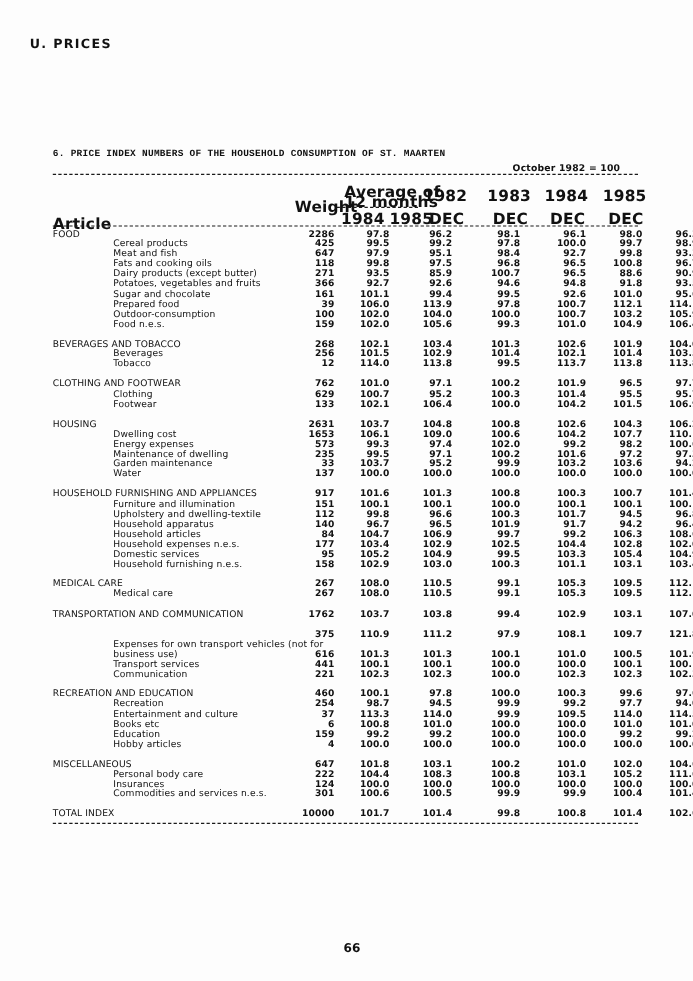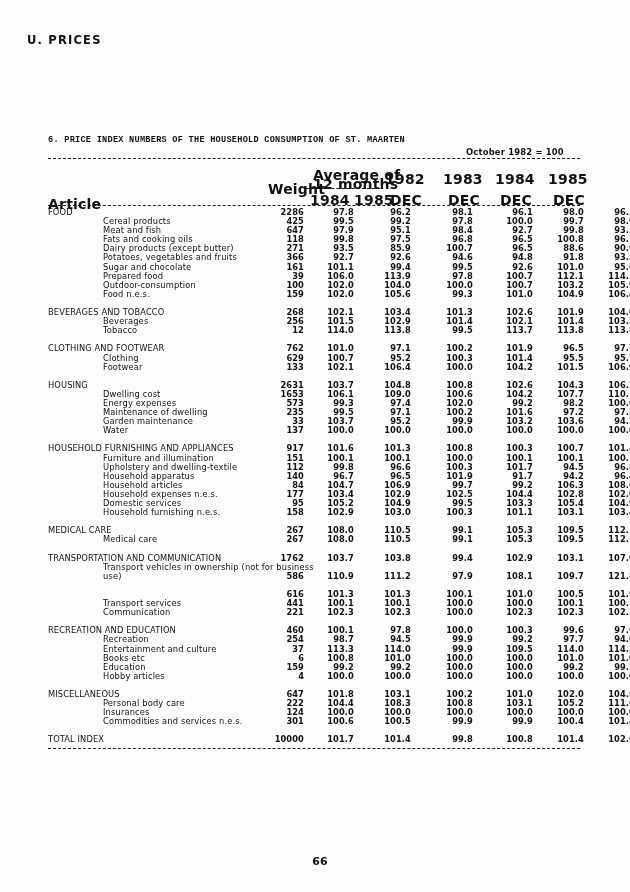--- a/index.html
+++ b/index.html
@@ -536,30 +536,30 @@
         <div class="lbl group">TRANSPORTATION AND COMMUNICATION</div>
         <div class="num c-weight">1762</div>
         <div class="num c-avg84">103.7</div>
         <div class="num c-avg85">103.8</div>
         <div class="num c-d82">99.4</div>
         <div class="num c-d83">102.9</div>
         <div class="num c-d84">103.1</div>
         <div class="num c-d85">107.0</div>
       </div>
       <div class="row tall">
-        <div class="lbl item wrap">Transport vehicles in ownership (not for business use)</div>
-        <div class="num c-weight low">586</div>
+        <div class="num c-weight low">375</div>
         <div class="num c-avg84 low">110.9</div>
         <div class="num c-avg85 low">111.2</div>
         <div class="num c-d82 low">97.9</div>
         <div class="num c-d83 low">108.1</div>
         <div class="num c-d84 low">109.7</div>
         <div class="num c-d85 low">121.8</div>
       </div>
       <div class="row tall">
+        <div class="lbl item wrap">Expenses for own transport vehicles (not for business use)</div>
         <div class="num c-weight low">616</div>
         <div class="num c-avg84 low">101.3</div>
         <div class="num c-avg85 low">101.3</div>
         <div class="num c-d82 low">100.1</div>
         <div class="num c-d83 low">101.0</div>
         <div class="num c-d84 low">100.5</div>
         <div class="num c-d85 low">101.9</div>
       </div>
       <div class="row">
         <div class="lbl item">Transport services</div>

